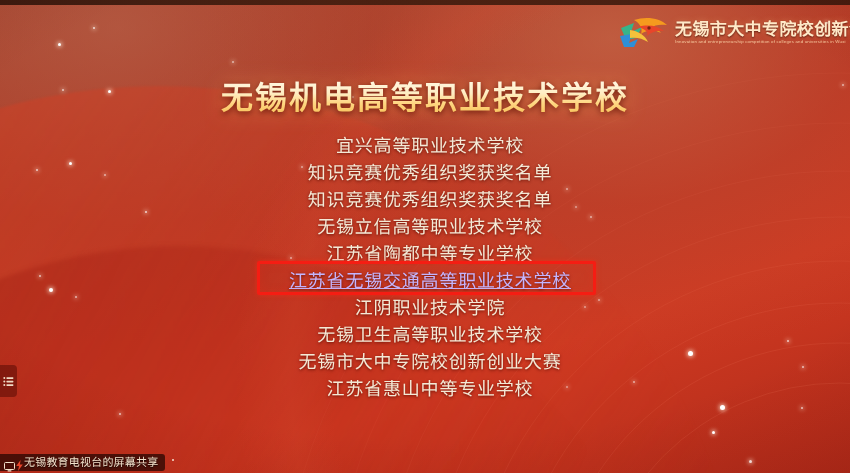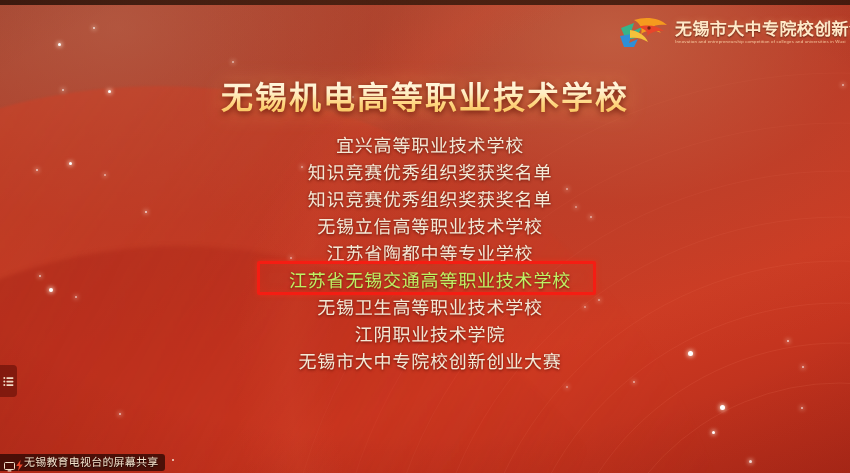--- a/index.html
+++ b/index.html
@@ -148,21 +148,22 @@
     position: relative;
     height: 27px;
     line-height: 27px;
     font-size: 18px;
     letter-spacing: .8px;
     color: #f4e9d6;
     text-shadow: 0 1px 3px rgba(85,12,4,.85);
     white-space: nowrap;
   }
   .list-item.highlighted {
-    color: #bef264;
+    color: #c4b5fd;
+    text-decoration: underline;
   }
 
   
   .highlight-box {
     position: absolute;
     left: 257px; top: 261px;
     width: 339px; height: 34px;
     border: 3px solid #f51d13;
     border-radius: 2px;
     box-shadow: 0 0 5px rgba(255,40,20,.55), inset 0 0 10px rgba(255,40,20,.18);
@@ -295,23 +296,24 @@
 
   <h1 class="title">无锡机电高等职业技术学校</h1>
 
   <div class="list" id="award-list">
       <div class="list-item">宜兴高等职业技术学校</div>
       <div class="list-item">知识竞赛优秀组织奖获奖名单</div>
       <div class="list-item">知识竞赛优秀组织奖获奖名单</div>
       <div class="list-item">无锡立信高等职业技术学校</div>
       <div class="list-item">江苏省陶都中等专业学校</div>
       <div class="list-item highlighted">江苏省无锡交通高等职业技术学校</div>
+      <div class="list-item">江阴职业技术学院</div>
       <div class="list-item">无锡卫生高等职业技术学校</div>
-      <div class="list-item">江阴职业技术学院</div>
       <div class="list-item">无锡市大中专院校创新创业大赛</div>
+      <div class="list-item">江苏省惠山中等专业学校</div>
     </div>
 
   <div class="highlight-box"></div>
 
   <div class="edge-menu">
     <span>
       <svg viewBox="0 0 11 11" aria-hidden="true">
         <circle cx="1.3" cy="2" r="1" fill="#f0d9c4"></circle>
         <circle cx="1.3" cy="5.5" r="1" fill="#f0d9c4"></circle>
         <circle cx="1.3" cy="9" r="1" fill="#f0d9c4"></circle>

